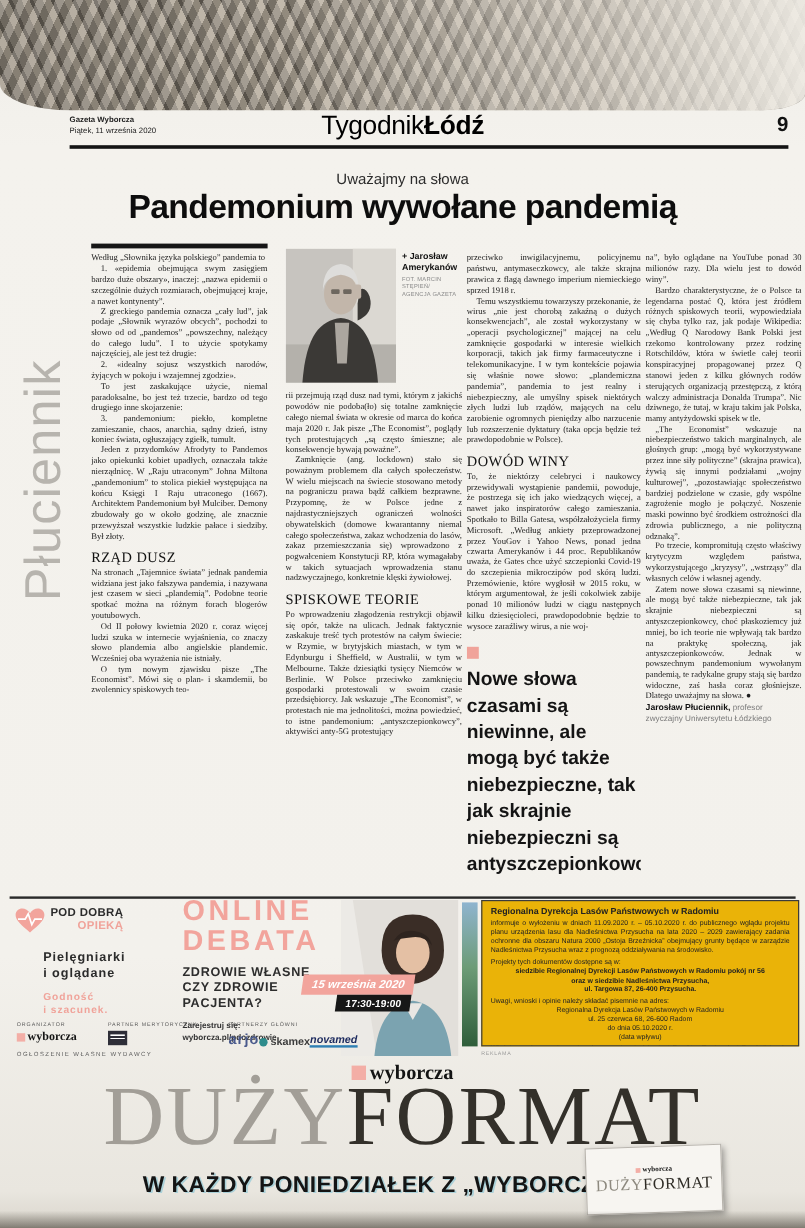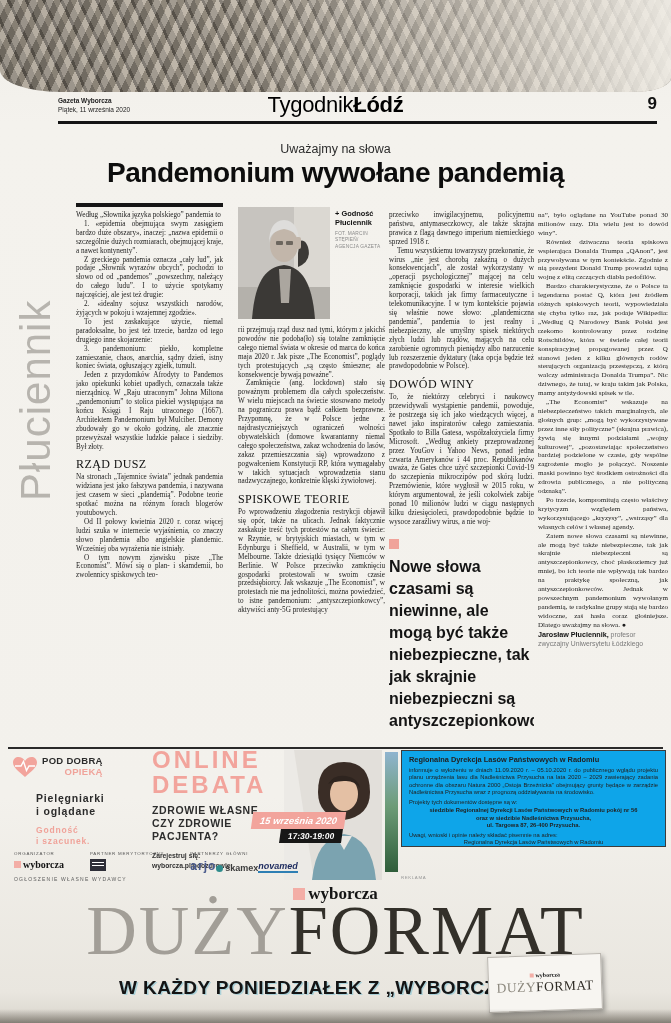--- a/index.html
+++ b/index.html
@@ -81,21 +81,21 @@
   .lg-skamex{font-weight:700;font-size:9px;color:#3c3c3c;}
   .lg-skamex .dot{display:inline-block;width:7px;height:7px;border-radius:50%;background:#2e8c8c;margin-right:2px;vertical-align:-1px;}
   .lg-novamed{font-weight:800;font-style:italic;font-size:9px;color:#1c2a5e;border-bottom:2px solid #2e7fb4;}
   .nipip-mark{width:16px;height:12px;background:#2e2e38;position:relative;}
   .nipip-mark::after{content:"";position:absolute;left:2px;right:2px;top:3px;height:6px;background:repeating-linear-gradient(180deg,#fff 0 1px,transparent 1px 3px);}
   .ownad-note{position:absolute;left:14px;top:876px;font-size:5px;letter-spacing:1.2px;color:#5d5d5d;}
 
   
   .ad-forest{position:absolute;left:385px;top:750px;width:281px;height:126px;}
   .forest-strip{position:absolute;left:0;top:2px;width:13px;height:120px;background:linear-gradient(180deg,#8fb4cf 0%,#6d9c77 45%,#2f5d3a 100%);}
-  .forest-box{position:absolute;left:16px;right:0;top:0;height:97px;border:1.5px solid #3c3c3c;background:#0ea5e9;padding:4px 7px;box-sizing:border-box;overflow:hidden;font-size:5.8px;line-height:1.3;color:#222;}
+  .forest-box{position:absolute;left:16px;right:0;top:0;height:122px;border:1.5px solid #3c3c3c;background:#eab308;padding:4px 7px;box-sizing:border-box;overflow:hidden;font-size:5.8px;line-height:1.3;color:#222;}
   .forest-box h4{margin:0 0 2px;font-size:7.4px;}
   .forest-box .just{text-align:justify;margin:0 0 2px;}
   .forest-box .ctr{text-align:center;margin:0;}
   .forest-box .bold{font-weight:700;}
   .reklama-note{position:absolute;left:16px;top:125px;font-size:4.4px;letter-spacing:.6px;color:#999;}
 
   
   .brand-center{position:absolute;left:0;right:0;top:884px;display:flex;justify-content:center;align-items:center;gap:3px;font-family:"Liberation Serif",serif;font-weight:800;font-size:17px;color:#141414;}
   .dformat{position:absolute;left:0;right:0;top:896px;text-align:center;font-family:"Liberation Serif",serif;font-size:70px;line-height:1;letter-spacing:2px;}
   .dformat .g1{color:#a29e97;}
@@ -152,21 +152,21 @@
         <path d="M14,112 C17,72 29,60 46,58 C63,60 74,74 77,112 Z" fill="#3b3936"></path>
         <path d="M41,62 L53,62 L51,96 L43,96 Z" fill="#aba69f"></path>
         <ellipse cx="46" cy="38" rx="14" ry="17" fill="#c2b6aa"></ellipse>
         <path d="M31,36 Q31,14 46,13 Q61,14 61,36 Q60,24 46,22 Q32,24 31,36 Z" fill="#dedddb"></path>
         <path d="M60,60 Q74,54 70,40 Q67,32 62,34 L60,46 Z" fill="#3b3936"></path>
         <rect x="57" y="30" width="6" height="12" rx="2" fill="#c2b6aa"></rect>
         <rect x="38" y="34" width="7" height="4" rx="1" fill="#6d675f"></rect>
         <rect x="48" y="34" width="7" height="4" rx="1" fill="#6d675f"></rect>
       </svg>
       <div class="photo-cap">
-        <div class="nm"><span>+</span> <span>Godność Płuciennik</span></div>
+        <div class="nm"><span>+</span> <span>Jarosław Amerykanów</span></div>
         <div class="cr"><span>FOT. MARCIN STĘPIEŃ/</span><br><span>AGENCJA GAZETA</span></div>
       </div>
     </div>
     <div>
         <p>rii przejmują rząd dusz nad tymi, którym z jakichś powodów nie podoba(ło) się totalne zamknięcie całego niemal świata w okresie od marca do końca maja 2020 r. Jak pisze „The Economist”, poglądy tych protestujących „są często śmieszne; ale konsekwencje bywają poważne”.</p>
         <p>Zamknięcie (ang. lockdown) stało się poważnym problemem dla całych społeczeństw. W wielu miejscach na świecie stosowano metody na pograniczu prawa bądź całkiem bezprawne. Przypomnę, że w Polsce jedne z najdrastyczniejszych ograniczeń wolności obywatelskich (domowe kwarantanny niemal całego społeczeństwa, zakaz wchodzenia do lasów, zakaz przemieszczania się) wprowadzono z pogwałceniem Konstytucji RP, która wymagałaby w takich sytuacjach wprowadzenia stanu nadzwyczajnego, konkretnie klęski żywiołowej.</p>
         <h3>SPISKOWE TEORIE</h3>
         <p>Po wprowadzeniu złagodzenia restrykcji objawił się opór, także na ulicach. Jednak faktycznie zaskakuje treść tych protestów na całym świecie: w Rzymie, w brytyjskich miastach, w tym w Edynburgu i Sheffield, w Australii, w tym w Melbourne. Także dziesiątki tysięcy Niemców w Berlinie. W Polsce przeciwko zamknięciu gospodarki protestowali w swoim czasie przedsiębiorcy. Jak wskazuje „The Economist”, w protestach nie ma jednolitości, można powiedzieć, to istne pandemonium: „antyszczepionkowcy”, aktywiści anty-5G protestujący</p>
       </div>
   </div>
@@ -176,21 +176,20 @@
       <p>Temu wszystkiemu towarzyszy przekonanie, że wirus „nie jest chorobą zakaźną o dużych konsekwencjach”, ale został wykorzystany w „operacji psychologicznej” mającej na celu zamknięcie gospodarki w interesie wielkich korporacji, takich jak firmy farmaceutyczne i telekomunikacyjne. I w tym kontekście pojawia się właśnie nowe słowo: „plandemiczna pandemia”, pandemia to jest realny i niebezpieczny, ale umyślny spisek niektórych złych ludzi lub rządów, mających na celu zarobienie ogromnych pieniędzy albo narzucenie lub rozszerzenie dyktatury (taka opcja będzie też prawdopodobnie w Polsce).</p>
       <h3>DOWÓD WINY</h3>
       <p>To, że niektórzy celebryci i naukowcy przewidywali wystąpienie pandemii, powoduje, że postrzega się ich jako wiedzących więcej, a nawet jako inspiratorów całego zamieszania. Spotkało to Billa Gatesa, współzałożyciela firmy Microsoft. „Według ankiety przeprowadzonej przez YouGov i Yahoo News, ponad jedna czwarta Amerykanów i 44 proc. Republikanów uważa, że Gates chce użyć szczepionki Covid-19 do szczepienia mikroczipów pod skórą ludzi. Przemówienie, które wygłosił w 2015 roku, w którym argumentował, że jeśli cokolwiek zabije ponad 10 milionów ludzi w ciągu następnych kilku dziesięcioleci, prawdopodobnie będzie to wysoce zaraźliwy wirus, a nie woj-</p>
       <div class="pullquote">
         <span class="pq-sq"></span>
         <div class="pq-t">Nowe słowa czasami są niewinne, ale mogą być także niebezpieczne, tak jak skrajnie niebezpieczni są antyszczepionkowcy</div>
       </div>
     </div>
   <div class="col" id="col4">
       <p>na”, było oglądane na YouTube ponad 30 milionów razy. Dla wielu jest to dowód winy”.</p>
-      <p>Również dziwaczna teoria spiskowa wspierająca Donalda Trumpa „QAnon”, jest przywoływana w tym kontekście. Zgodnie z nią prezydent Donald Trump prowadzi tajną wojnę z elitą czczących diabła pedofilów.</p>
       <p>Bardzo charakterystyczne, że o Polsce ta legendarna postać Q, która jest źródłem różnych spiskowych teorii, wypowiedziała się chyba tylko raz, jak podaje Wikipedia: „Według Q Narodowy Bank Polski jest rzekomo kontrolowany przez rodzinę Rotschildów, która w świetle całej teorii konspiracyjnej propagowanej przez Q stanowi jeden z kilku głównych rodów sterujących organizacją przestępczą, z którą walczy administracja Donalda Trumpa”. Nic dziwnego, że tutaj, w kraju takim jak Polska, mamy antyżydowski spisek w tle.</p>
       <p>„The Economist” wskazuje na niebezpieczeństwo takich marginalnych, ale głośnych grup: „mogą być wykorzystywane przez inne siły polityczne” (skrajna prawica), żywią się innymi podziałami „wojny kulturowej”, „pozostawiając społeczeństwo bardziej podzielone w czasie, gdy wspólne zagrożenie mogło je połączyć. Noszenie maski powinno być środkiem ostrożności dla zdrowia publicznego, a nie polityczną odznaką”.</p>
       <p>Po trzecie, kompromitują często właściwy krytycyzm względem państwa, wykorzystującego „kryzysy”, „wstrząsy” dla własnych celów i własnej agendy.</p>
       <p>Zatem nowe słowa czasami są niewinne, ale mogą być także niebezpieczne, tak jak skrajnie niebezpieczni są antyszczepionkowcy, choć płaskoziemcy już mniej, bo ich teorie nie wpływają tak bardzo na praktykę społeczną, jak antyszczepionkowców. Jednak w powszechnym pandemonium wywołanym pandemią, te radykalne grupy stają się bardzo widoczne, zaś hasła coraz głośniejsze. Dlatego uważajmy na słowa. ●</p>
       <p class="byline"><strong>Jarosław Płuciennik,</strong> profesor zwyczajny Uniwersytetu Łódzkiego</p>
     </div>
 
   <div class="ads-rule"></div>
 
   <div class="ad-care">

